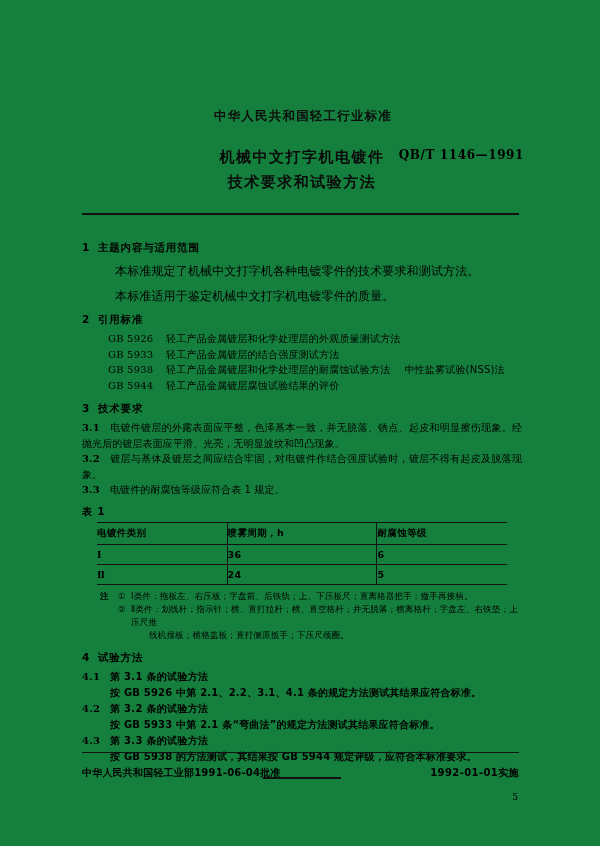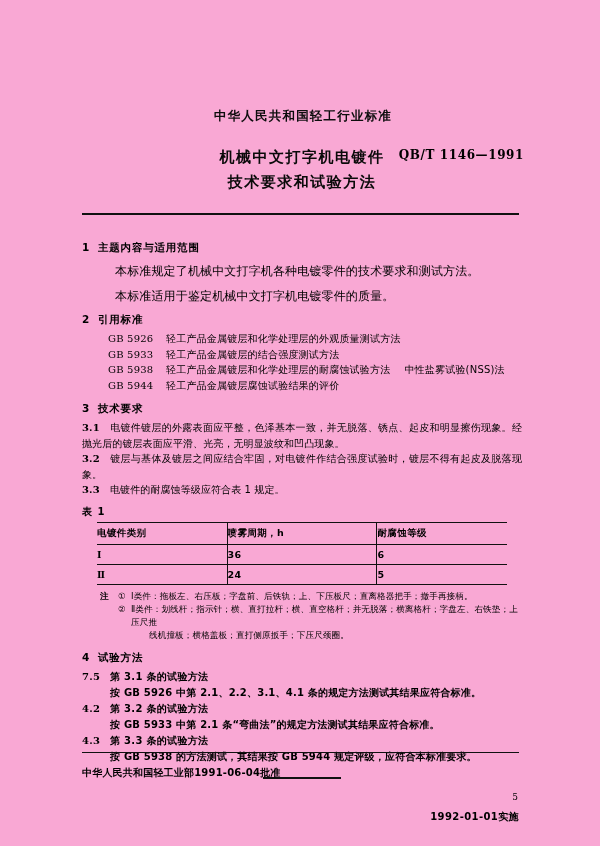--- a/index.html
+++ b/index.html
@@ -13,21 +13,21 @@
     font-family: "DejaVu Sans", "Liberation Sans", sans-serif;
     color: #000000;
     position: relative;
     overflow: hidden;
   }
   .page {
     position: absolute;
     left: 0; top: 0;
     width: 600px;
     height: 846px;
-    background: #f9a8d4;
+    background: #15803d;
   }
   
   .masthead {
     position: absolute;
     left: 82px;
     top: 108px;
     width: 436px;
   }
   .org-line {
     text-align: center;
@@ -225,21 +225,20 @@
     width: 437px;
     font-size: 10px;
     font-weight: bold;
     letter-spacing: 0.2px;
     display: flex;
     justify-content: space-between;
   }
   .footer .fright {
     font-family: "DejaVu Sans", sans-serif;
     letter-spacing: 0.4px;
-    margin-top: 44px;
   }
   .page-no {
     position: absolute;
     right: 82px;
     top: 792px;
     font-size: 9px;
     font-family: "DejaVu Serif", "Liberation Serif", serif;
   }
 </style>
 </head>
@@ -331,21 +330,21 @@
         <span class="note-text">Ⅱ类件：划线杆；指示针；横、直打拉杆；横、直空格杆；并无脱落；横离格杆；字盘左、右铁垫；上压尺推</span>
       </div>
       <div class="note-cont">线机撞板；横格盖板；直打侧原扳手；下压尺颈圈。</div>
     </div>
 
     <div class="sec-head">
       <span class="num">4</span><span>试验方法</span>
     </div>
 
     <p class="sub-head">
-      <span class="cnum">7.5</span><span>第 3.1 条的试验方法</span>
+      <span class="cnum">4.1</span><span>第 3.1 条的试验方法</span>
     </p>
     <p class="sub-body">按 GB 5926 中第 2.1、2.2、3.1、4.1 条的规定方法测试其结果应符合标准。</p>
 
     <p class="sub-head">
       <span class="cnum">4.2</span><span>第 3.2 条的试验方法</span>
     </p>
     <p class="sub-body">按 GB 5933 中第 2.1 条“弯曲法”的规定方法测试其结果应符合标准。</p>
 
     <p class="sub-head">
       <span class="cnum">4.3</span><span>第 3.3 条的试验方法</span>

